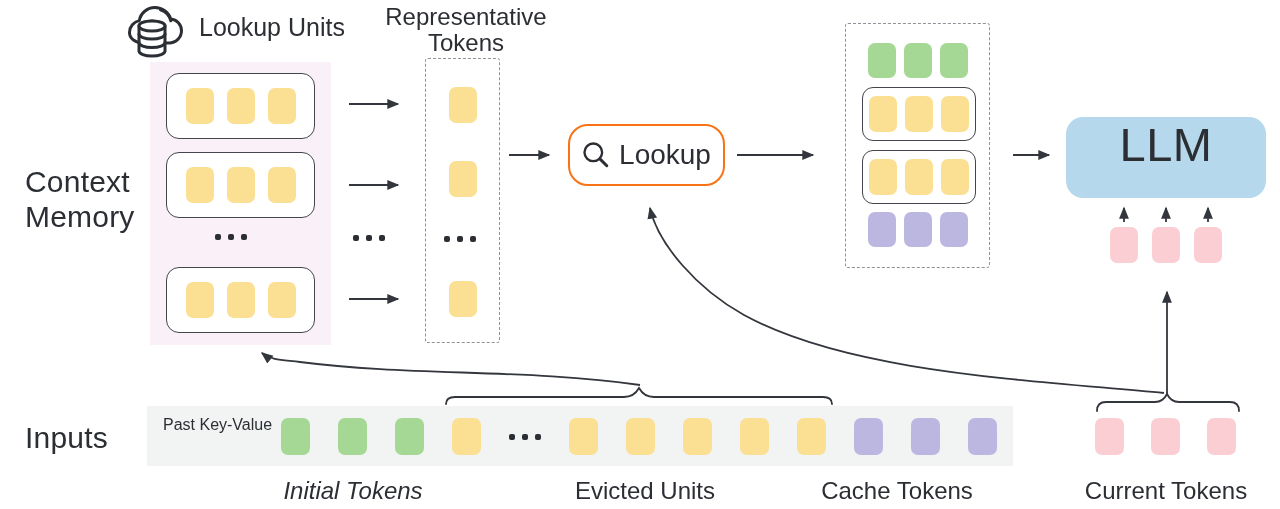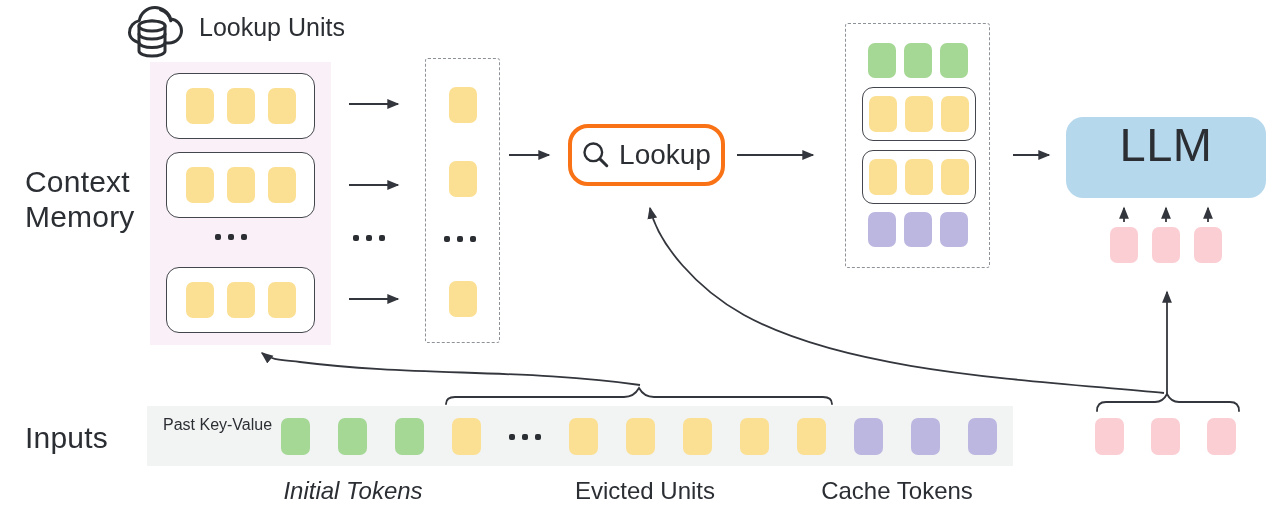--- a/index.html
+++ b/index.html
@@ -40,21 +40,21 @@
   
   .dots{display:flex;gap:7px;align-items:center;}
   .dots i{display:block;width:6px;height:6px;border-radius:2px;background:var(--text_dark);}
 
   
   .rep-box{left:425px;top:58px;width:75px;height:285px;border:1.5px dashed var(--dash_border);
     border-radius:3px;box-sizing:border-box;}
   .rep-box .tok{position:absolute;left:23px;}
 
   
-  .lookup{left:568px;top:124px;width:157px;height:62px;border:4px solid #f97316;border-radius:20px;
+  .lookup{left:568px;top:124px;width:157px;height:62px;border:2px solid #f97316;border-radius:20px;
     background:#fff;display:flex;align-items:center;justify-content:center;gap:9px;box-sizing:border-box;}
   .lookup .label{font-size:28px;}
 
   
   .cache-box{left:845px;top:23px;width:145px;height:245px;border:1.5px dashed var(--dash_border);
     border-radius:3px;box-sizing:border-box;}
   .cache-row{position:absolute;left:0;width:100%;display:flex;justify-content:center;gap:8px;}
   .cache-unit{position:absolute;left:16px;width:112px;height:52px;background:#fff;
     border:1.4px solid var(--unit_border);border-radius:11px;
     display:flex;align-items:center;justify-content:center;gap:8px;}
@@ -114,20 +114,21 @@
         <path d="M16.5 42 L43 42 C 50 42 55.5 36.5 55.5 29.8 C 55.5 23.6 50.8 18.6 44.8 18.1 C 42.5 11.2 36.2 6.5 29 6.5 C 21.2 6.5 14.6 12.1 13.3 19.6 C 7.8 20.7 3.5 25.6 3.5 31.4 C 3.5 37.3 9.3 42 16.5 42 Z"></path>
         <path d="M34.5 8.8 C 39.6 10.5 43.6 14.7 44.8 19.8" fill="none"></path>
         <path d="M13 25 A13 5 0 0 1 39 25 L39 50 A13 5 0 0 1 13 50 Z"></path>
         <ellipse cx="26" cy="25" rx="13" ry="5" fill="#ffffff"></ellipse>
         <path d="M13 33 A13 5 0 0 0 39 33" fill="none"></path>
         <path d="M13 41.5 A13 5 0 0 0 39 41.5" fill="none"></path>
       </g>
     </svg>
   </div>
   <div class="abs mem-units-label">Lookup Units</div>
+  <div class="abs rep-label">Representative Tokens</div>
 
   <div class="abs mem-panel">
     <div class="mem-unit" style="top:11px;">
       <span style="display:contents;"><span class="tok tk-yellow"></span><span class="tok tk-yellow"></span><span class="tok tk-yellow"></span></span>
     </div>
     <div class="mem-unit" style="top:90px;">
       <span style="display:contents;"><span class="tok tk-yellow"></span><span class="tok tk-yellow"></span><span class="tok tk-yellow"></span></span>
     </div>
     <div class="mem-unit" style="top:205px;">
       <span style="display:contents;"><span class="tok tk-yellow"></span><span class="tok tk-yellow"></span><span class="tok tk-yellow"></span></span>
@@ -211,14 +212,15 @@
       </div>
   </div>
 
   <div class="abs current-trio">
     <span style="display:contents;"><span class="tok tk-pink"></span><span class="tok tk-pink"></span><span class="tok tk-pink"></span></span>
   </div>
 
   <div class="abs group-label" style="left:353px;font-style:italic;">Initial Tokens</div>
   <div class="abs group-label" style="left:645px;">Evicted Units</div>
   <div class="abs group-label" style="left:897px;">Cache Tokens</div>
+  <div class="abs group-label" style="left:1166px;">Current Tokens</div>
 
 </div>
 
 </body></html>

